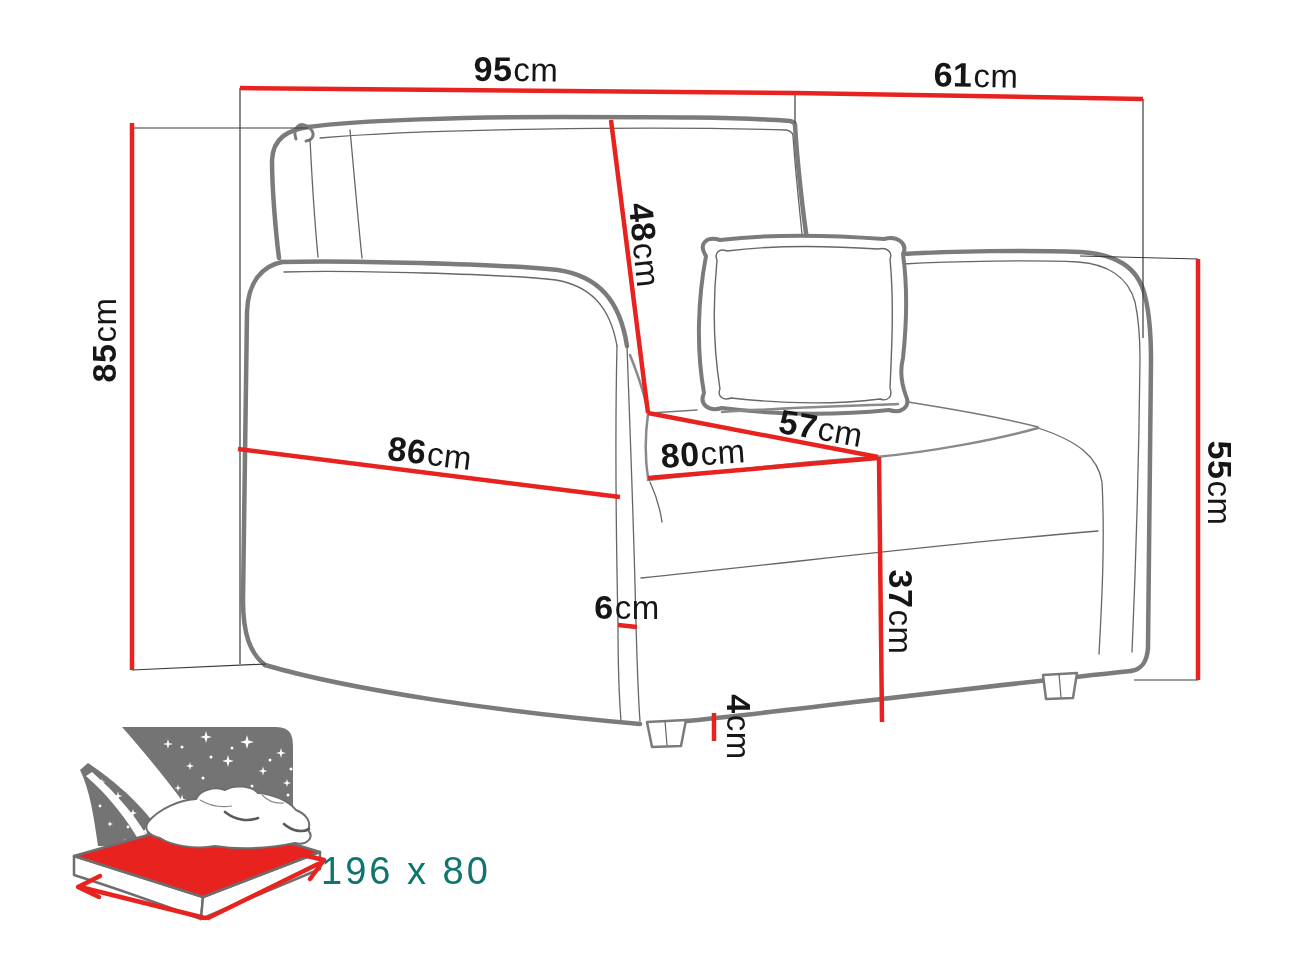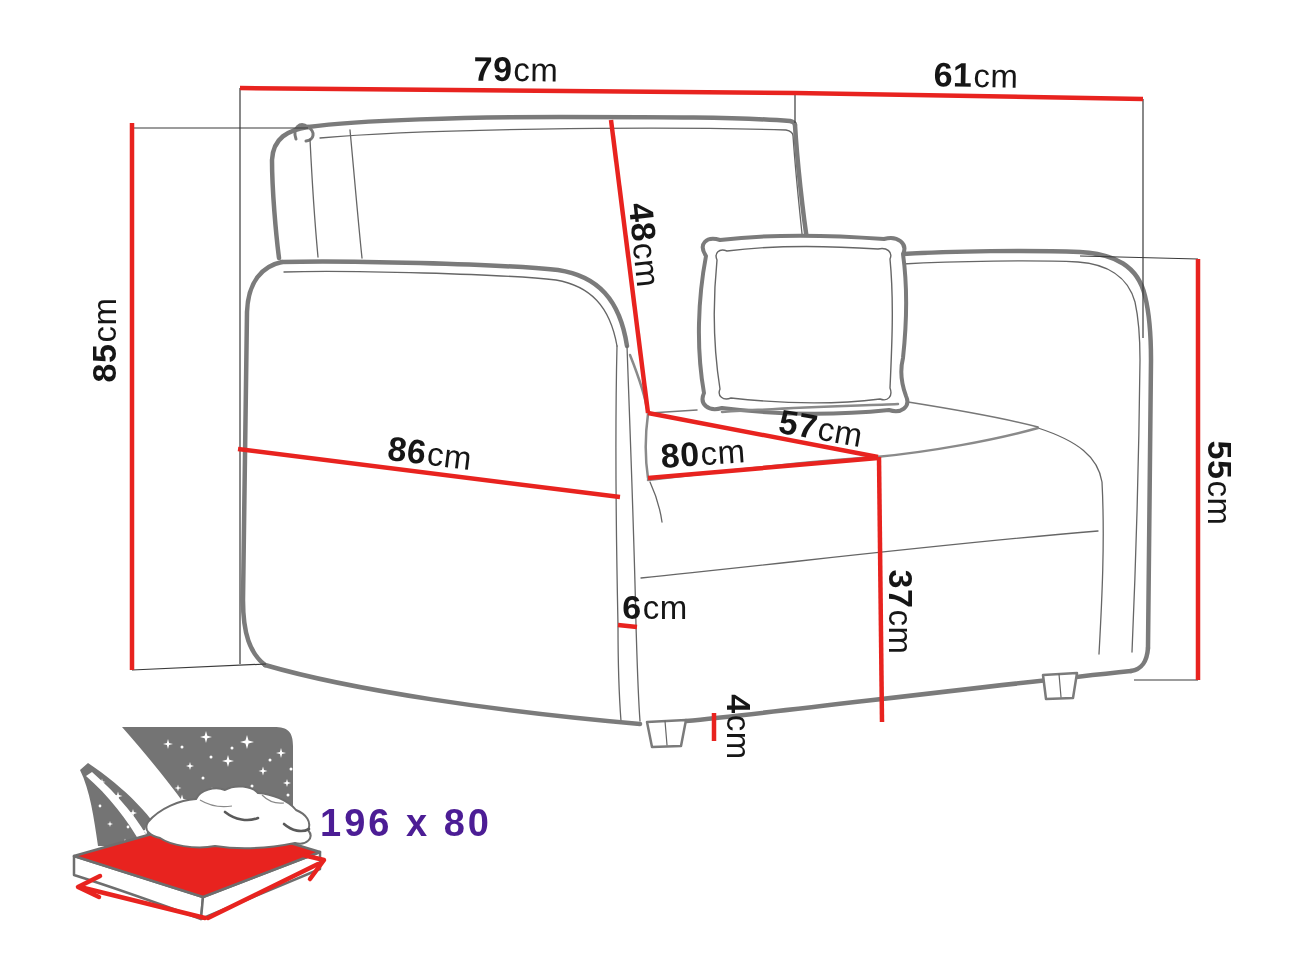--- a/index.html
+++ b/index.html
@@ -18,25 +18,26 @@
     color:#161616;
     font-size:34px;
     line-height:1;
     letter-spacing:0.5px;
   }
   .dim .num{font-weight:700;}
   .dim .unit{font-weight:400;font-size:33px;margin-left:1px;}
   .bed-size{
     position:absolute;
     transform:translate(-50%,-50%);
-    color:#4c1d95;
+    color:#0f766e;
     font-size:38px;
-    font-weight:700;
+    font-weight:400;
     letter-spacing:3px;
     white-space:nowrap;
+    margin-top:48px;
   }
 </style>
 </head>
 <body>
 
 <div id="canvas">
 
   <svg id="drawing" width="1298" height="974" viewBox="0 0 1298 974">
 
     <defs>
@@ -202,21 +203,21 @@
           <path d="M 205,918 L 84,888"></path>
           <path d="M 100,876 L 78,887 L 99,897"></path>
           <path d="M 208,918 L 318,864"></path>
           <path d="M 303,855 L 324,860 L 310,879"></path>
         </g>
       </g>
     </g>
   </svg>
 
   <div class="dim" style="left:516px;top:69px;--r:0.5deg;">
-    <span class="num">79</span><span class="unit">cm</span>
+    <span class="num">95</span><span class="unit">cm</span>
   </div>
 
   <div class="dim" style="left:976px;top:75px;--r:1deg;">
     <span class="num">61</span><span class="unit">cm</span>
   </div>
 
   <div class="dim" style="left:104px;top:340px;--r:-90deg;">
     <span class="num">85</span><span class="unit">cm</span>
   </div>
 
@@ -237,21 +238,21 @@
   </div>
 
   <div class="dim" style="left:901px;top:612px;--r:90deg;">
     <span class="num">37</span><span class="unit">cm</span>
   </div>
 
   <div class="dim" style="left:1220px;top:483px;--r:90deg;">
     <span class="num">55</span><span class="unit">cm</span>
   </div>
 
-  <div class="dim" style="left:627px;top:607px;margin-left:28px;--r:0deg;">
+  <div class="dim" style="left:627px;top:607px;--r:0deg;">
     <span class="num">6</span><span class="unit">cm</span>
   </div>
 
   <div class="dim" style="left:739px;top:727px;--r:90deg;">
     <span class="num">4</span><span class="unit">cm</span>
   </div>
 
   <div class="bed-size" style="left:406px;top:823px;">196 x 80</div>
 
 </div>

